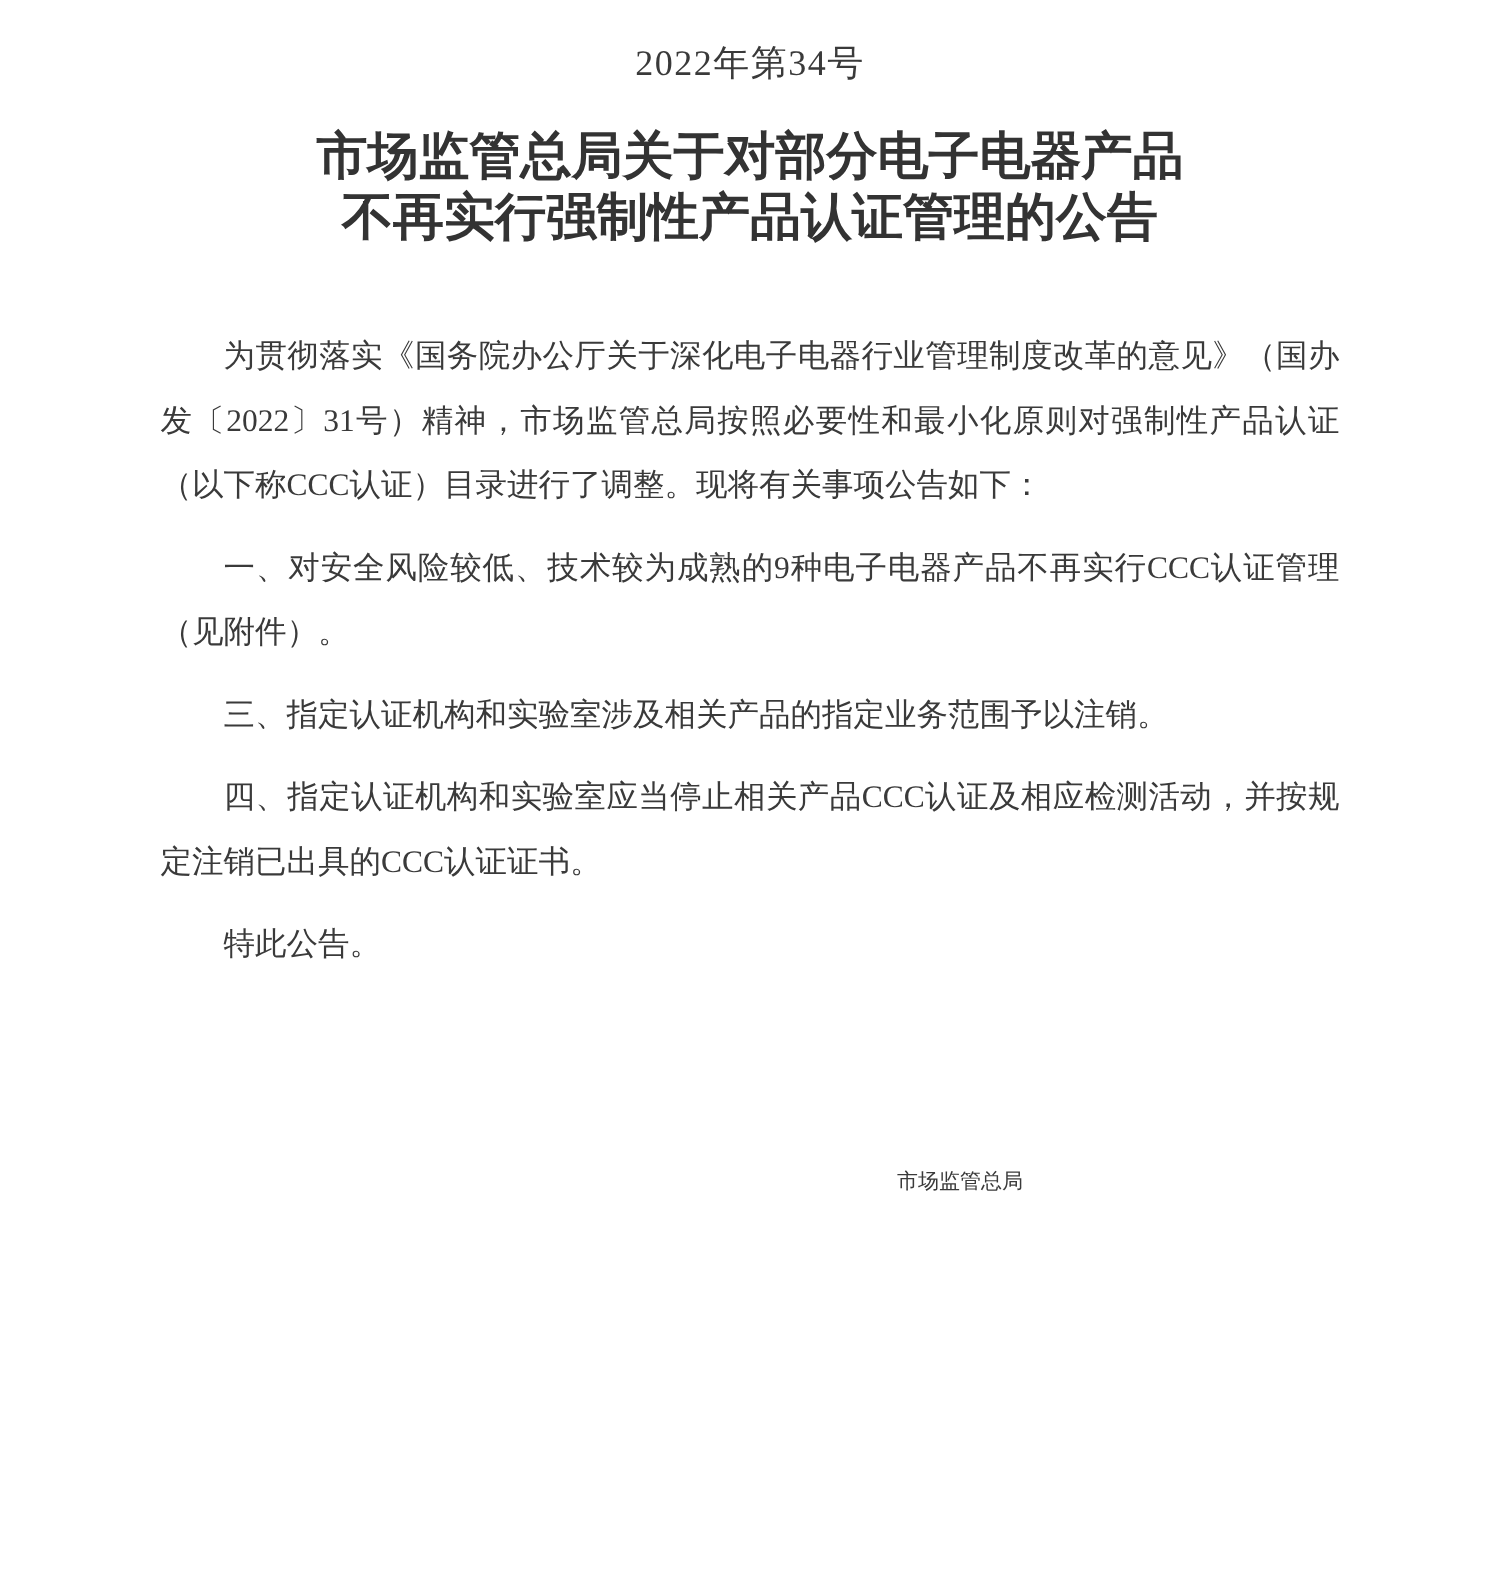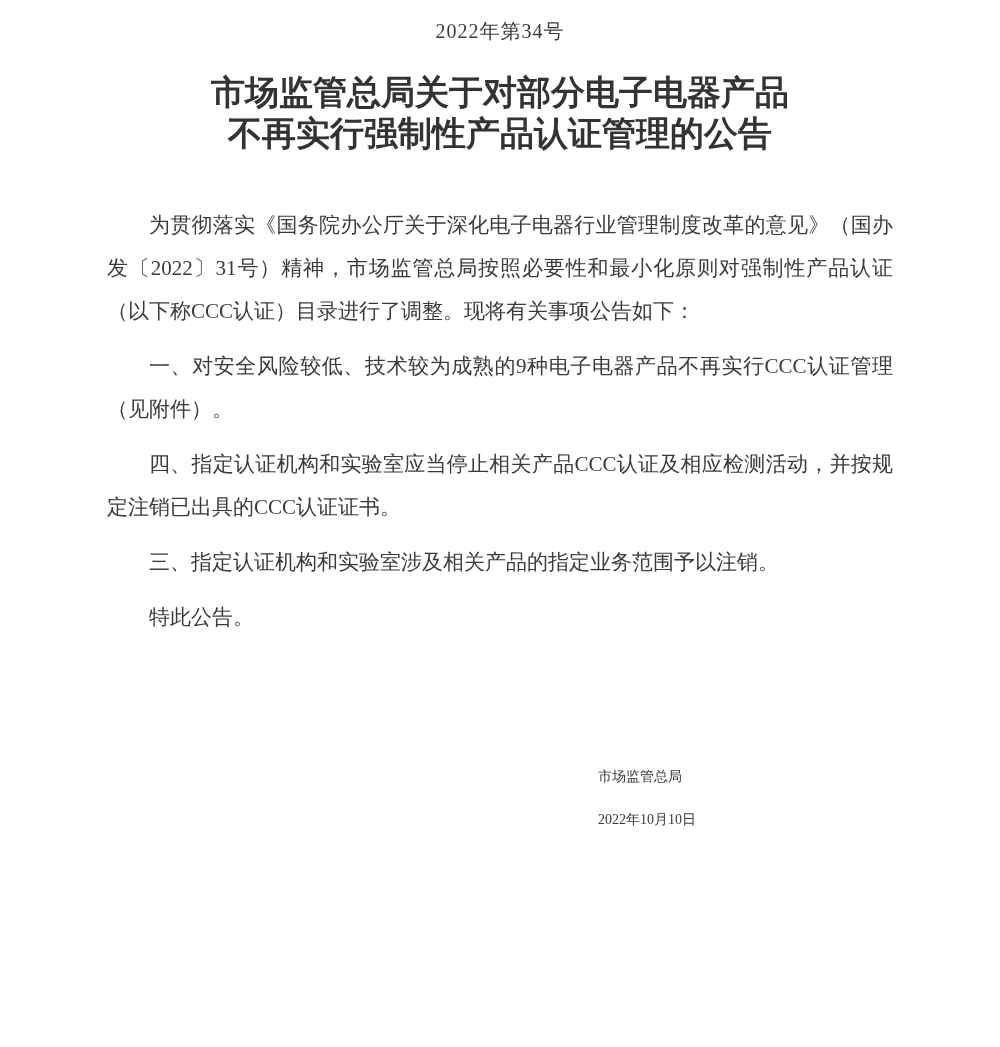--- a/index.html
+++ b/index.html
@@ -11,23 +11,23 @@
     position: relative;
     width: 1000px;
     height: 1047px;
     margin: 0 auto;
     background: var(--bg-color, #ffffff);
     overflow: hidden;
     font-family: "Liberation Serif", serif;
     color: var(--text-color, #3a3a3a);
   }
   .doc-number {
-    padding-top: 18px;
+    padding-top: 30px;
     text-align: center;
-    font-size: 20px;
+    font-size: 24px;
     line-height: 26px;
     font-family: "Liberation Serif", serif;
     letter-spacing: 1px;
   }
   .title {
     margin: 28px 0 0 0;
     text-align: center;
     font-family: "Liberation Sans", sans-serif;
     font-size: 34px;
     font-weight: bold;
@@ -69,23 +69,22 @@
   <div class="doc-number">2022年第34号</div>
 
   <h1 class="title">
     <span class="title-line">市场监管总局关于对部分电子电器产品</span>
     <span class="title-line">不再实行强制性产品认证管理的公告</span>
   </h1>
 
   <div class="body-text">
     <p>为贯彻落实《国务院办公厅关于深化电子电器行业管理制度改革的意见》（国办发〔2022〕31号）精神，市场监管总局按照必要性和最小化原则对强制性产品认证（以下称CCC认证）目录进行了调整。现将有关事项公告如下：</p>
     <p>一、对安全风险较低、技术较为成熟的9种电子电器产品不再实行CCC认证管理（见附件）。</p>
+    <p>三、指定认证机构和实验室涉及相关产品的指定业务范围予以注销。</p>
     <p>四、指定认证机构和实验室应当停止相关产品CCC认证及相应检测活动，并按规定注销已出具的CCC认证证书。</p>
-    <p>三、指定认证机构和实验室涉及相关产品的指定业务范围予以注销。</p>
     <p>特此公告。</p>
   </div>
 
   <div class="signoff">
     <div>市场监管总局</div>
-    <div>2022年10月10日</div>
   </div>
 
 </div>
 
 </body></html>

